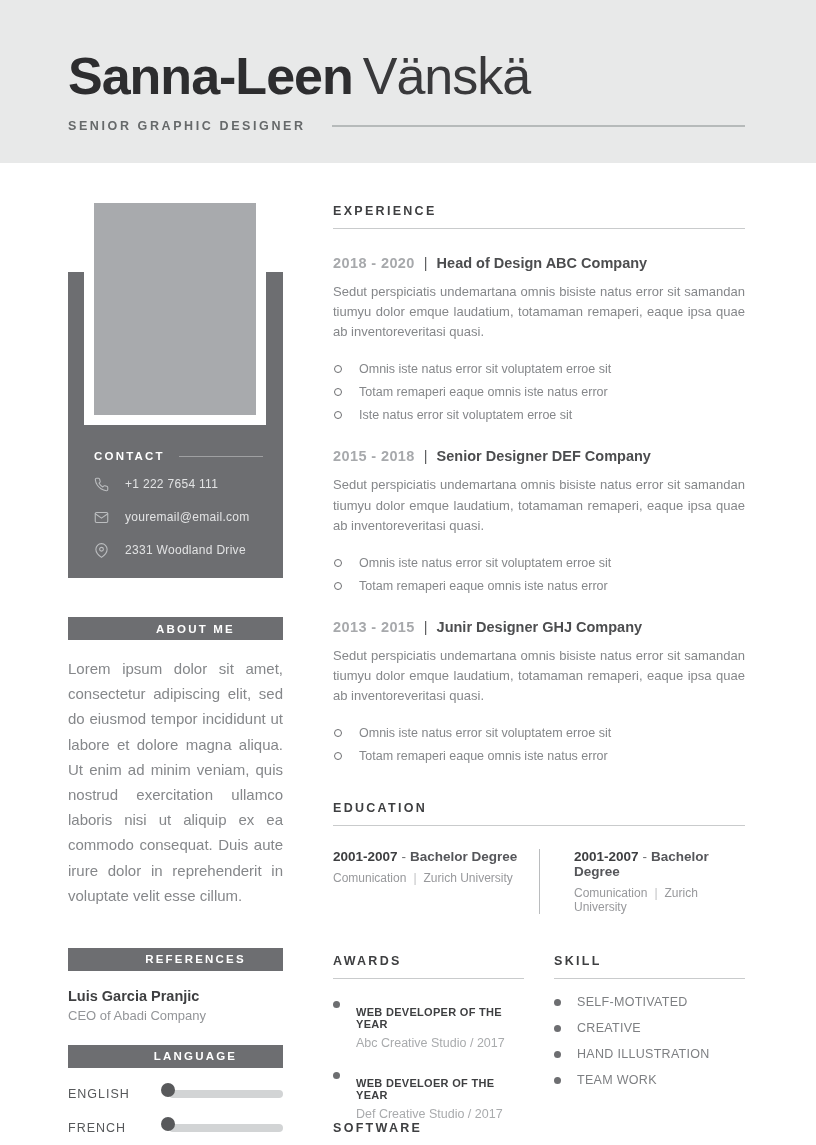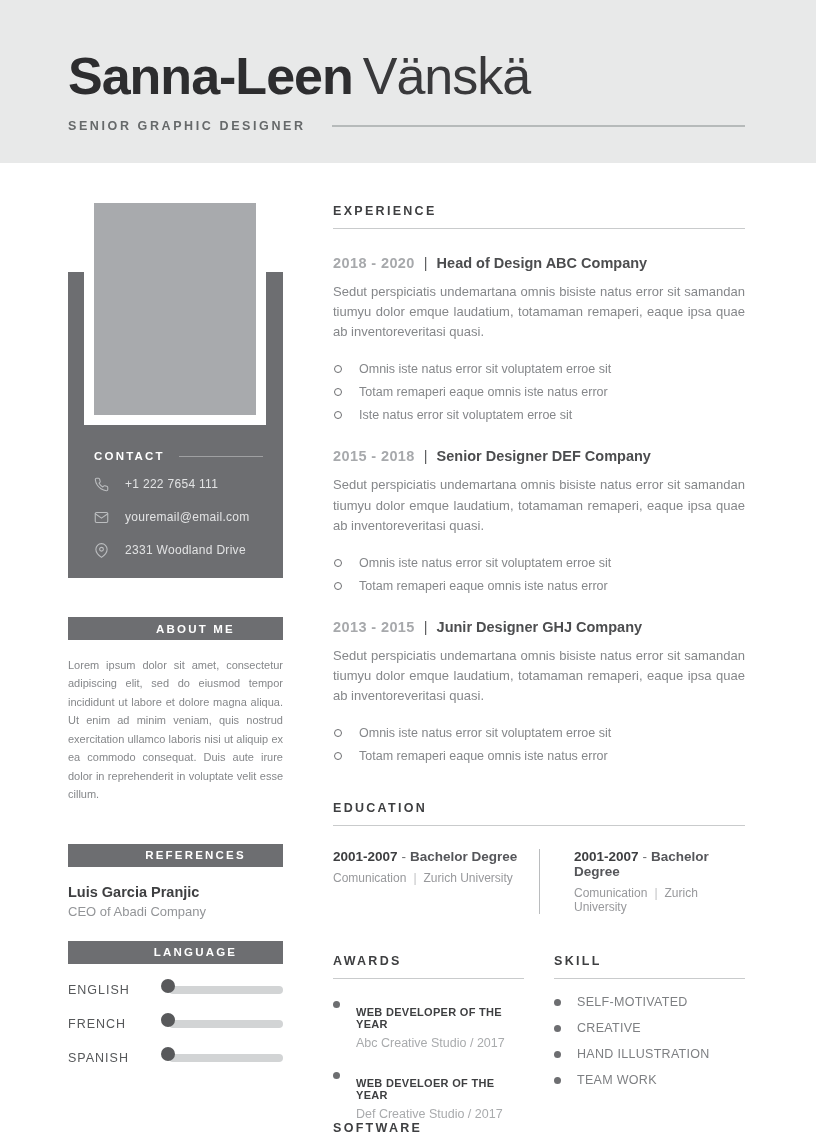--- a/index.html
+++ b/index.html
@@ -35,21 +35,21 @@
   .contact-heading-label { color:#ffffff; font-weight:bold; font-size:11.5px; letter-spacing:2.2px; }
   .contact-heading-line { flex:1; height:1px; background:#9fa0a2; }
   .contact-row { display:flex; align-items:flex-start; gap:16px; margin-top:15px;
                  color:#e2e3e4; font-size:12px; letter-spacing:0.3px; }
   .contact-row svg { flex:none; }
 
   
   .banner { height:23px; background:#6d6e71; display:flex; align-items:center; justify-content:center;
             color:#ffffff; font-weight:bold; font-size:11.5px; letter-spacing:2.2px;padding-left:40px; }
   .about-banner { margin-top:39px; }
-  .about-text { margin-top:16px; font-size:11px; line-height:1.68; color:#85878a; text-align:justify; }
+  .about-text { margin-top:16px; font-size:15px; line-height:1.68; color:#85878a; text-align:justify; }
   .ref-banner { margin-top:40px; }
   .ref-name { margin-top:17px; font-size:14.5px; font-weight:bold; color:#3e3f41; }
   .ref-title { margin-top:4px; font-size:13px; color:#939598; }
   .lang-banner { margin-top:22px; }
   .lang-list { margin-top:19px; }
   .lang-row { display:flex; align-items:center; margin-bottom:20px; }
   .lang-label { flex:1; font-size:12.5px; color:#56585a; letter-spacing:1px; }
   .slider-track { position:relative; width:114px; height:8px; border-radius:4px; background:#d2d4d5; }
   .slider-fill { position:relative; height:8px; border-radius:4px; background:#636568; }
   .slider-knob { position:absolute; right:-6px; top:50%; transform:translateY(-50%);

